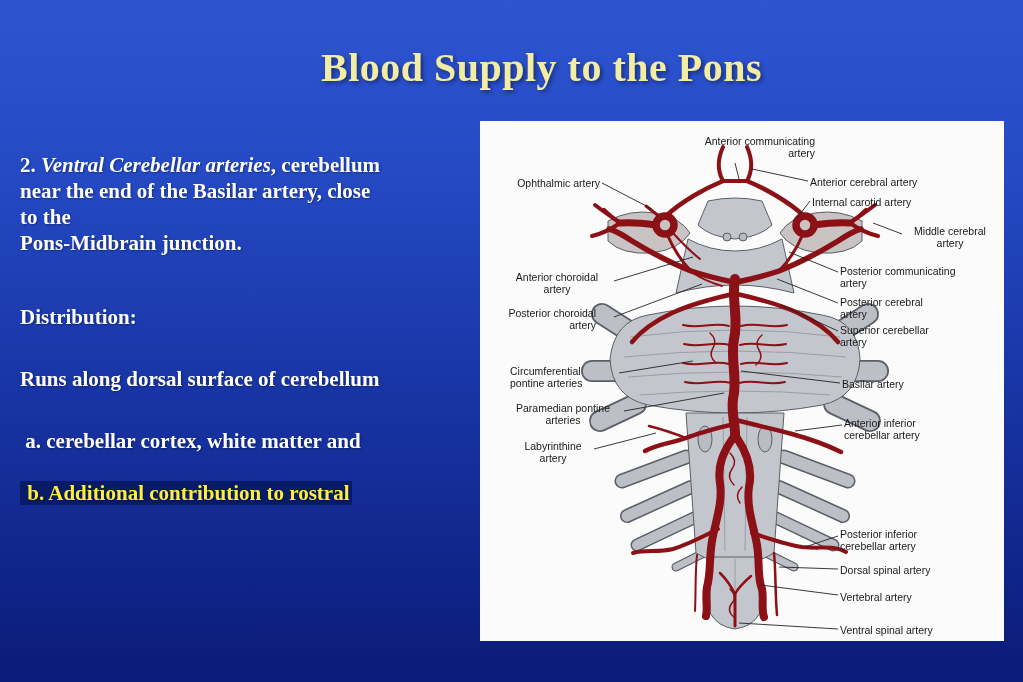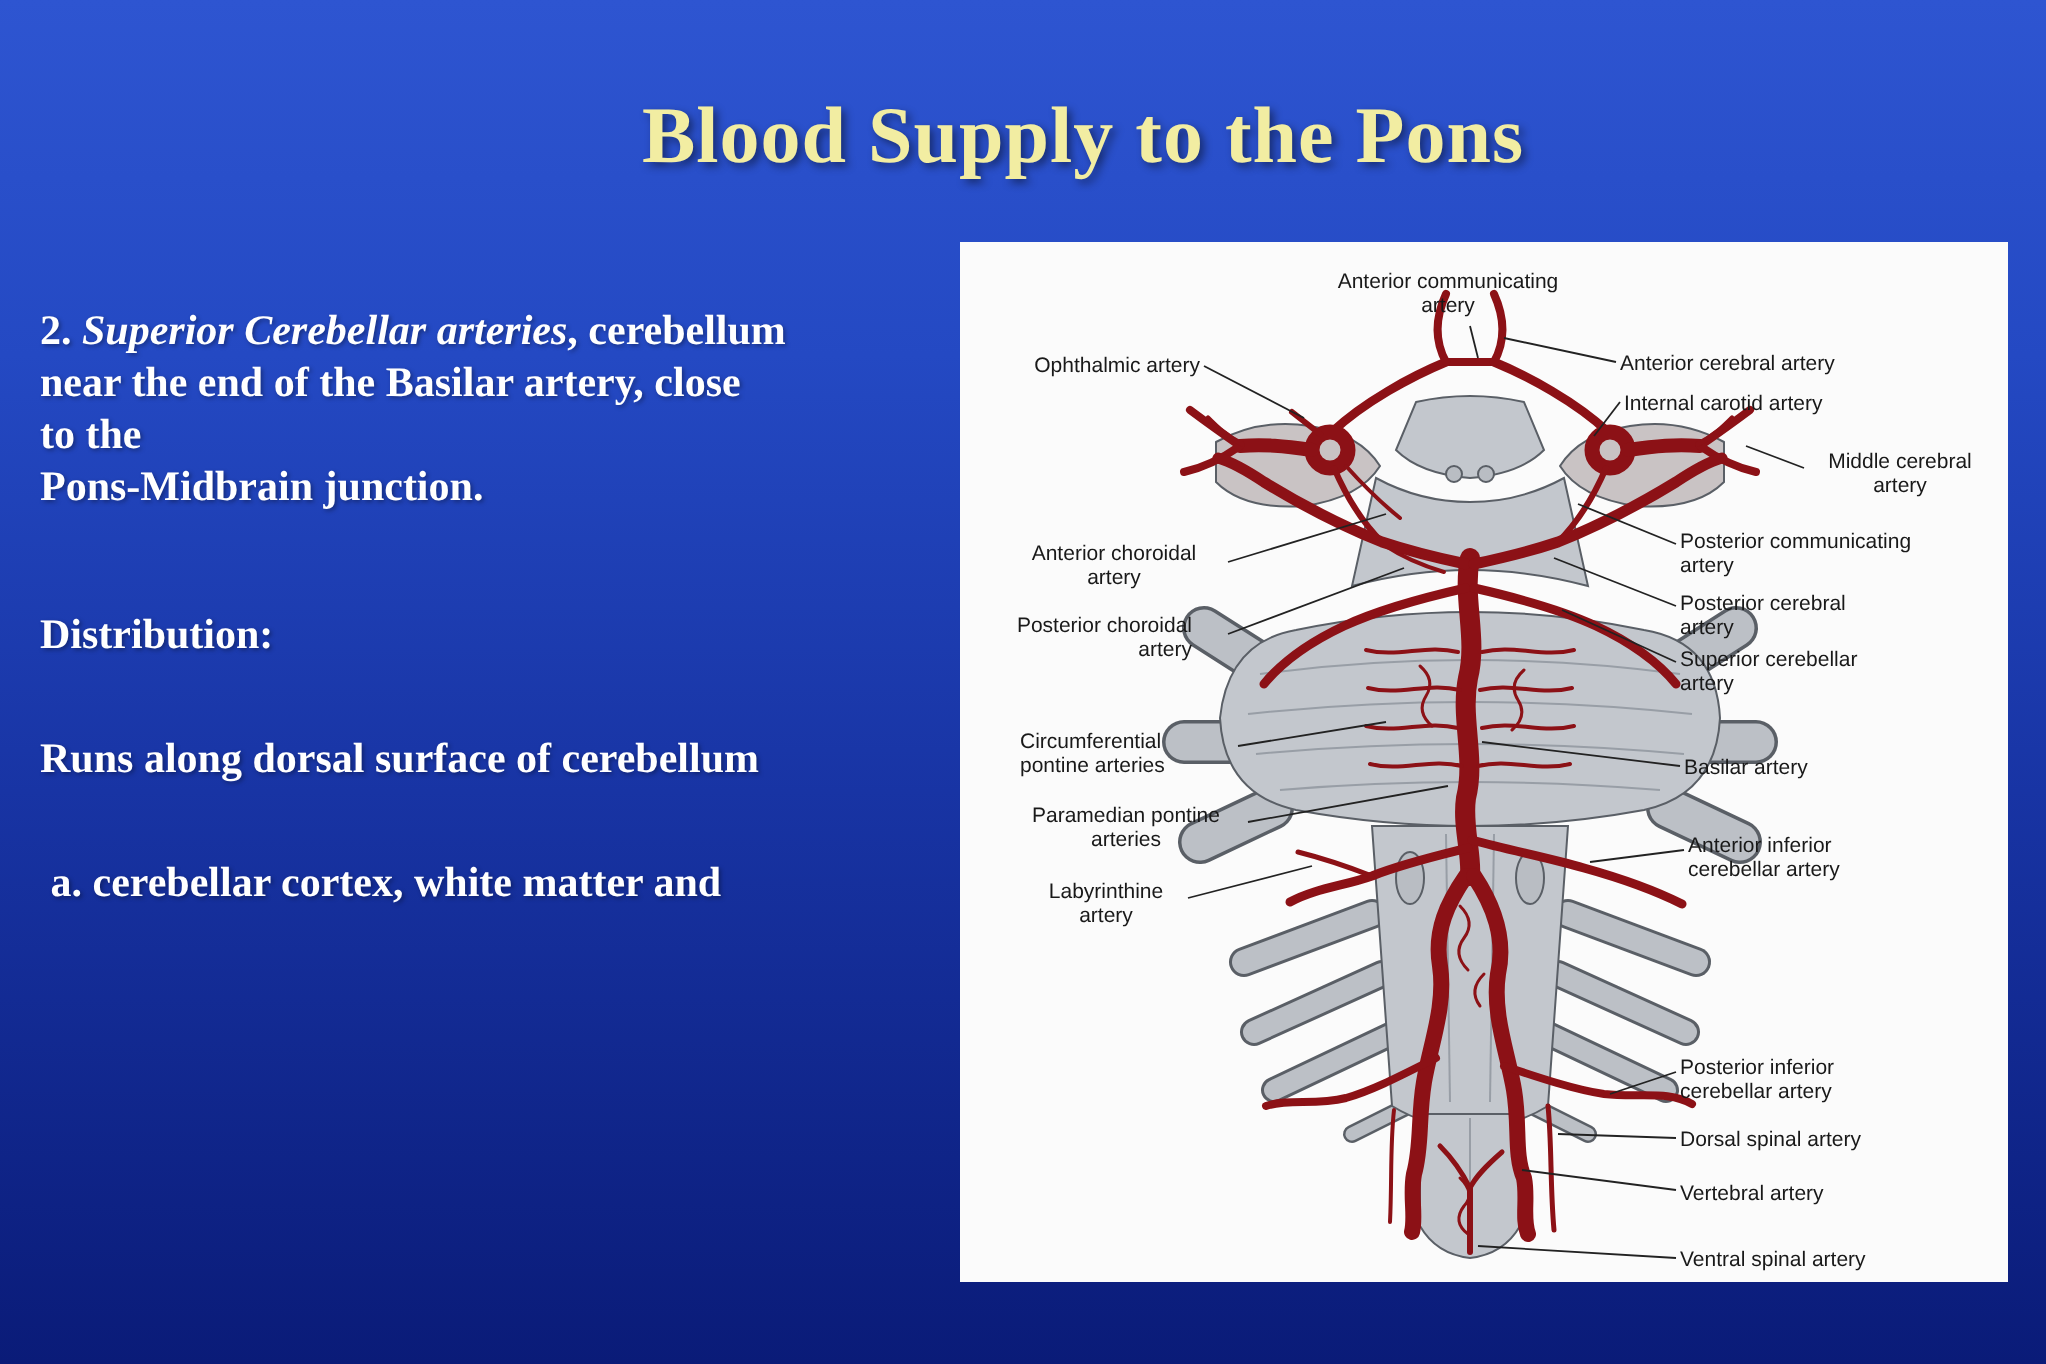--- a/index.html
+++ b/index.html
@@ -34,24 +34,24 @@
   }
 </style>
 </head>
 <body>
 
 <div class="slide">
 
   <div class="title">Blood Supply to the Pons</div>
 
   <div class="body-text">
-    <p class="para para-first"><span>2. </span><i>Superior Cerebellar arteries</i><span>, cerebellum</span><br><span>near the end of the Basilar artery, close</span><br><span>to the</span><br><span>Pons-Midbrain junction.</span></p>
+    <p class="para para-first"><span>2. </span><i>Ventral Cerebellar arteries</i><span>, cerebellum</span><br><span>near the end of the Basilar artery, close</span><br><span>to the</span><br><span>Pons-Midbrain junction.</span></p>
     <p class="para">Distribution:</p>
     <p class="para">Runs along dorsal surface of cerebellum</p>
-    <p class="para"><span> a. cerebellar cortex, white matter and</span><br><br><br><br></p>
+    <p class="para"><span> a. cerebellar cortex, white matter and</span><br><br><span class="hl"> b. Additional contribution to rostral</span><br><br></p>
   </div>
 
   <div class="figure-panel">
 
     <svg class="fig-svg" viewBox="0 0 524 520">
 
       <g>
 
         <g stroke-linecap="round" fill="none">
           <line x1="158" y1="216" x2="122" y2="193" stroke="#5a5f66" stroke-width="22"></line>
@@ -178,21 +178,21 @@
         <line x1="144" y1="290" x2="244" y2="272"></line>
         <line x1="362" y1="304" x2="315" y2="310"></line>
         <line x1="114" y1="328" x2="176" y2="312"></line>
         <line x1="358" y1="415" x2="325" y2="426"></line>
         <line x1="358" y1="448" x2="299" y2="446"></line>
         <line x1="358" y1="474" x2="281" y2="464"></line>
         <line x1="358" y1="508" x2="259" y2="502"></line>
       </g>
     </svg>
 
-    <div class="fig-label" style="left:164px;top:14px;width:160px;text-align:center">Anterior communicating
+    <div class="fig-label" style="left:175px;top:14px;width:160px;text-align:right">Anterior communicating
 artery</div>
     <div class="fig-label" style="left:6px;top:56px;width:114px;text-align:right">Ophthalmic artery</div>
     <div class="fig-label" style="left:330px;top:55px;width:160px">Anterior cerebral artery</div>
     <div class="fig-label" style="left:332px;top:75px;width:160px">Internal carotid artery</div>
     <div class="fig-label" style="left:424px;top:104px;width:92px;text-align:center">Middle cerebral
 artery</div>
     <div class="fig-label" style="left:22px;top:150px;width:110px;text-align:center">Anterior choroidal
 artery</div>
     <div class="fig-label" style="left:360px;top:144px;width:150px">Posterior communicating
 artery</div>

